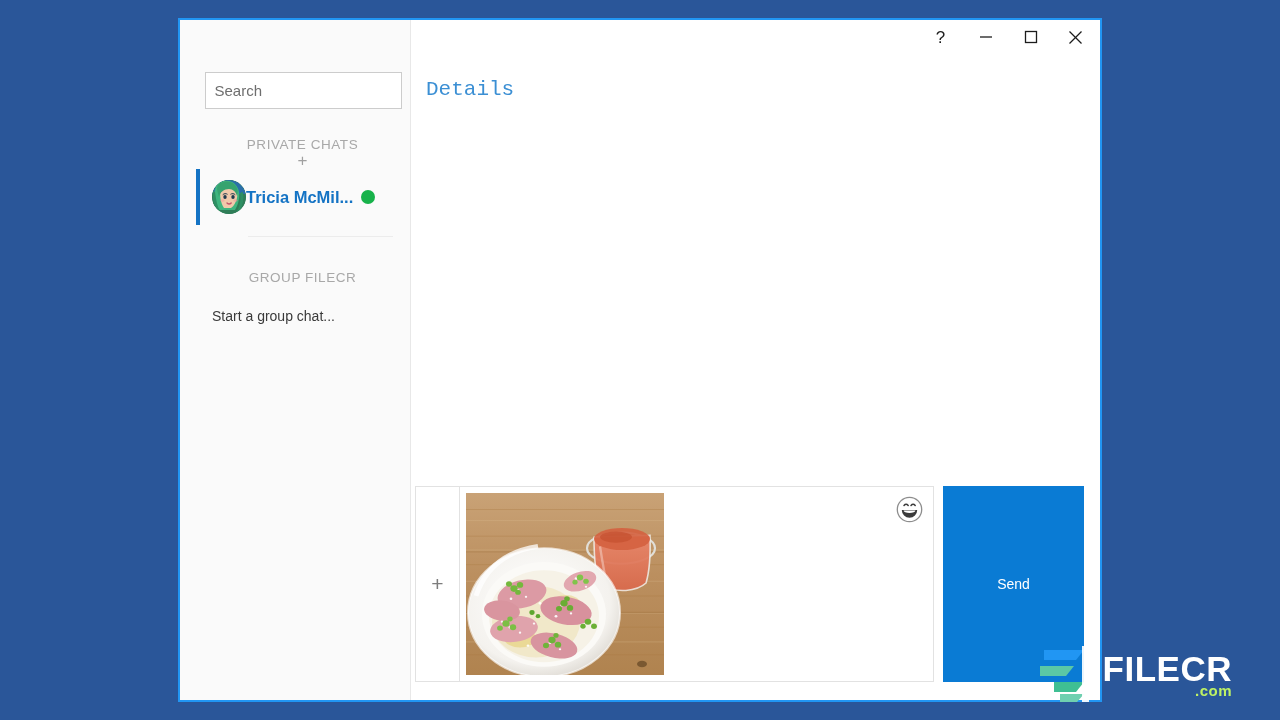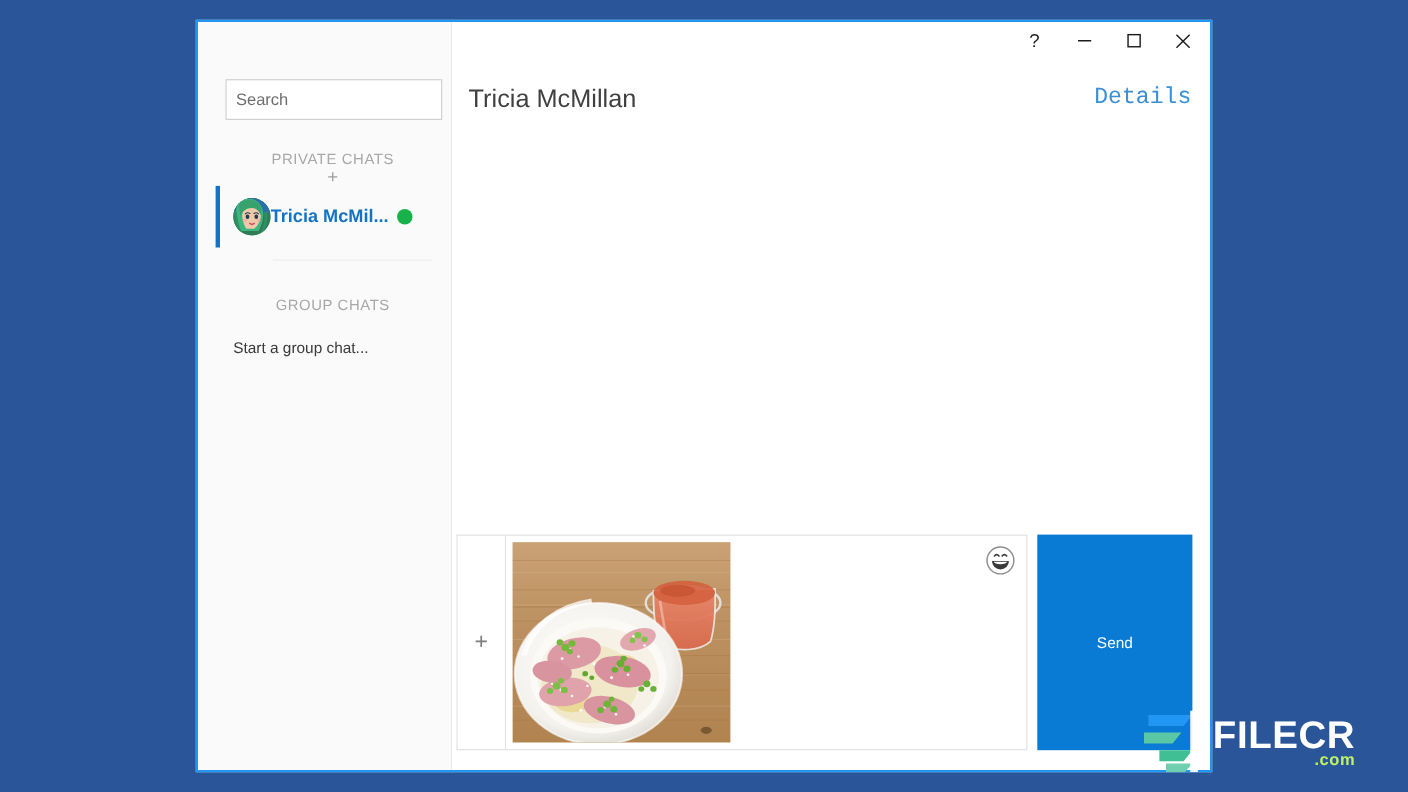--- a/index.html
+++ b/index.html
@@ -349,21 +349,21 @@
           </svg>
         </span>
         <span class="chat-name">Tricia McMil...</span>
         <span class="status-dot"></span>
       </div>
       <div class="list-separator"></div>
     </div>
 
     <div id="group-section">
       <div class="section-header">
-        <span class="section-title">GROUP CHATS</span>
+        <span class="section-title">GROUP FILECR</span>
       </div>
       <div id="start-group-chat">Start a group chat...</div>
     </div>
   </aside>
 
   <section id="main">
 
     <div id="titlebar">
       <div class="win-btn" id="btn-help">?</div>
       <div class="win-btn">
@@ -378,21 +378,20 @@
       </div>
       <div class="win-btn">
         <svg width="15" height="15" viewBox="0 0 15 15">
           <line x1="1.5" y1="1.5" x2="13.5" y2="13.5" stroke="#1c1c1c" stroke-width="1.3"></line>
           <line x1="13.5" y1="1.5" x2="1.5" y2="13.5" stroke="#1c1c1c" stroke-width="1.3"></line>
         </svg>
       </div>
     </div>
 
     <div id="conv-header">
-      <span id="conv-title">Tricia McMillan</span>
       <span id="details-link">Details</span>
     </div>
 
     <div id="message-area"></div>
 
     <div id="composer">
 
       <div id="attach-button">+</div>
 
       <div id="input-zone">

